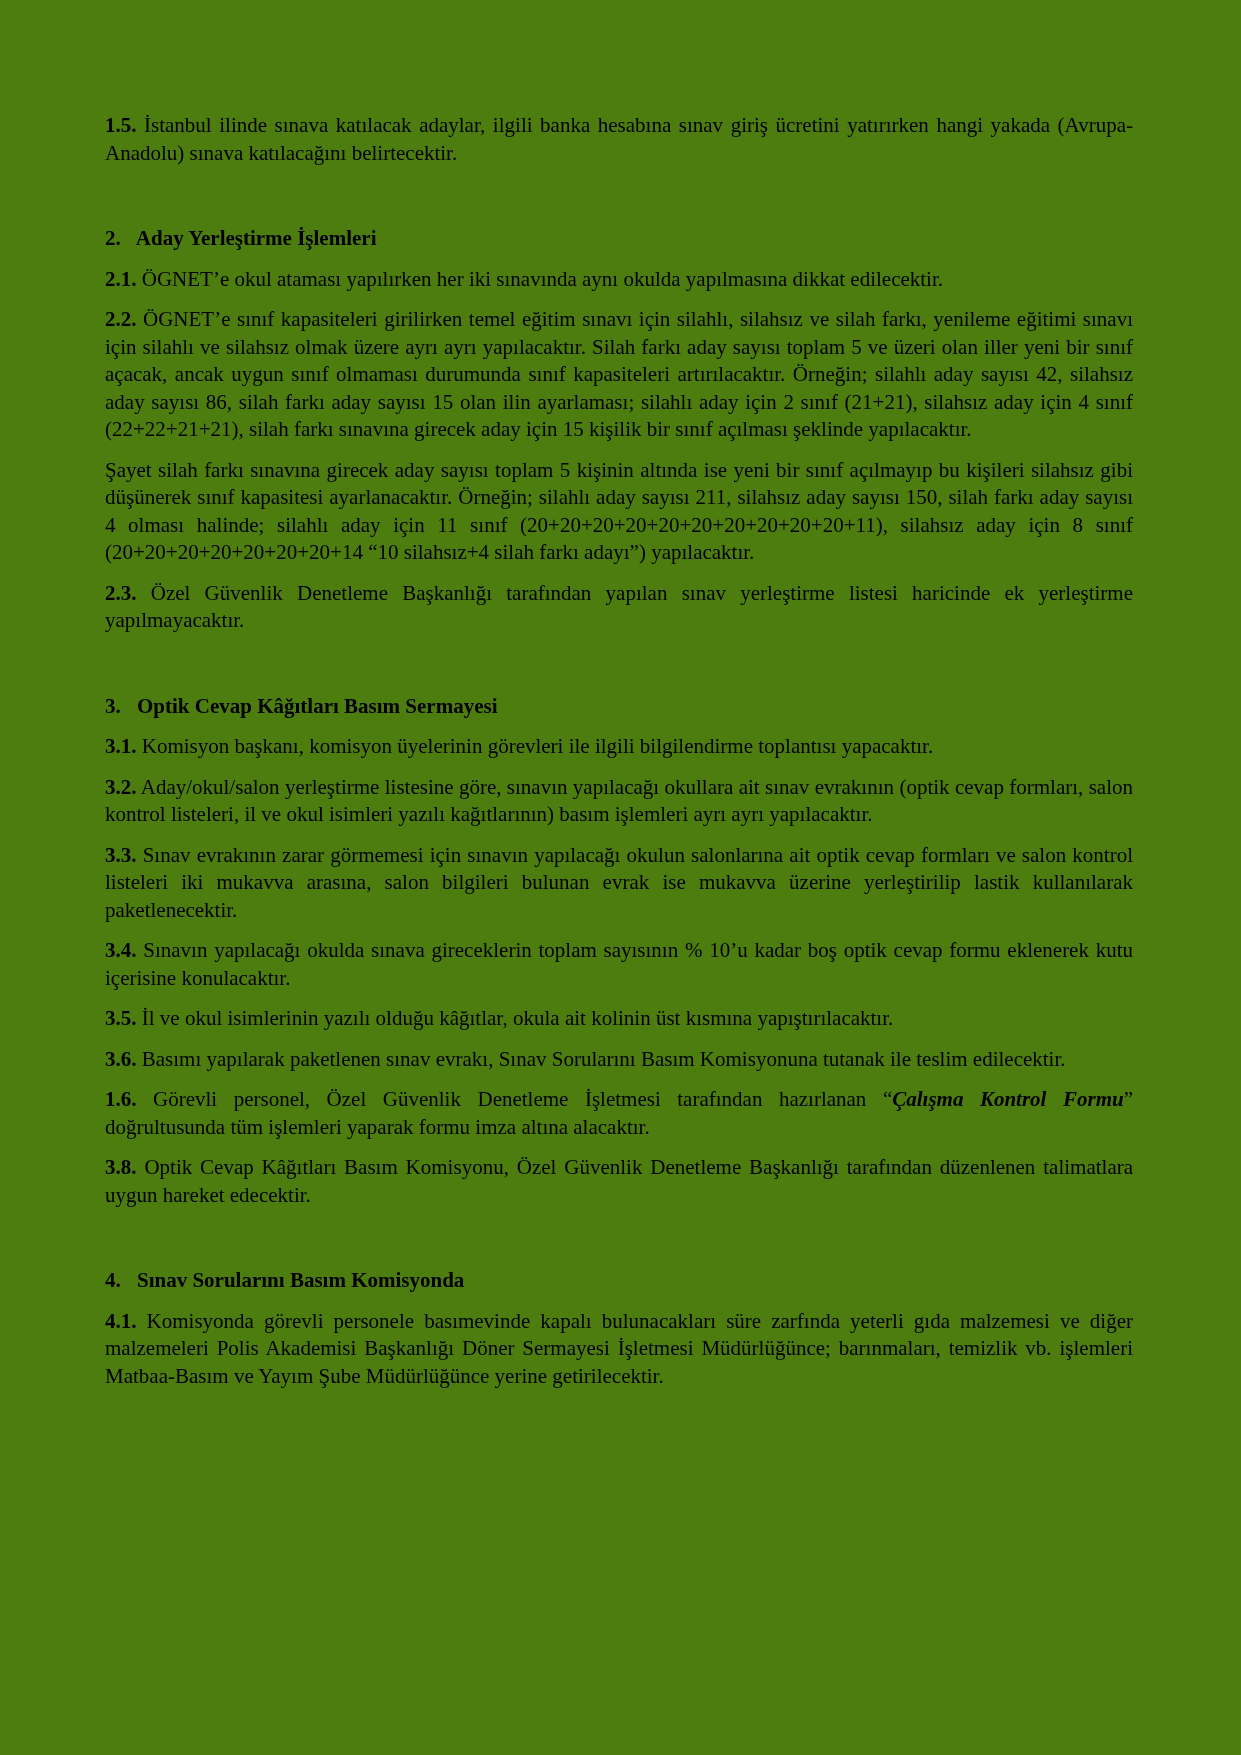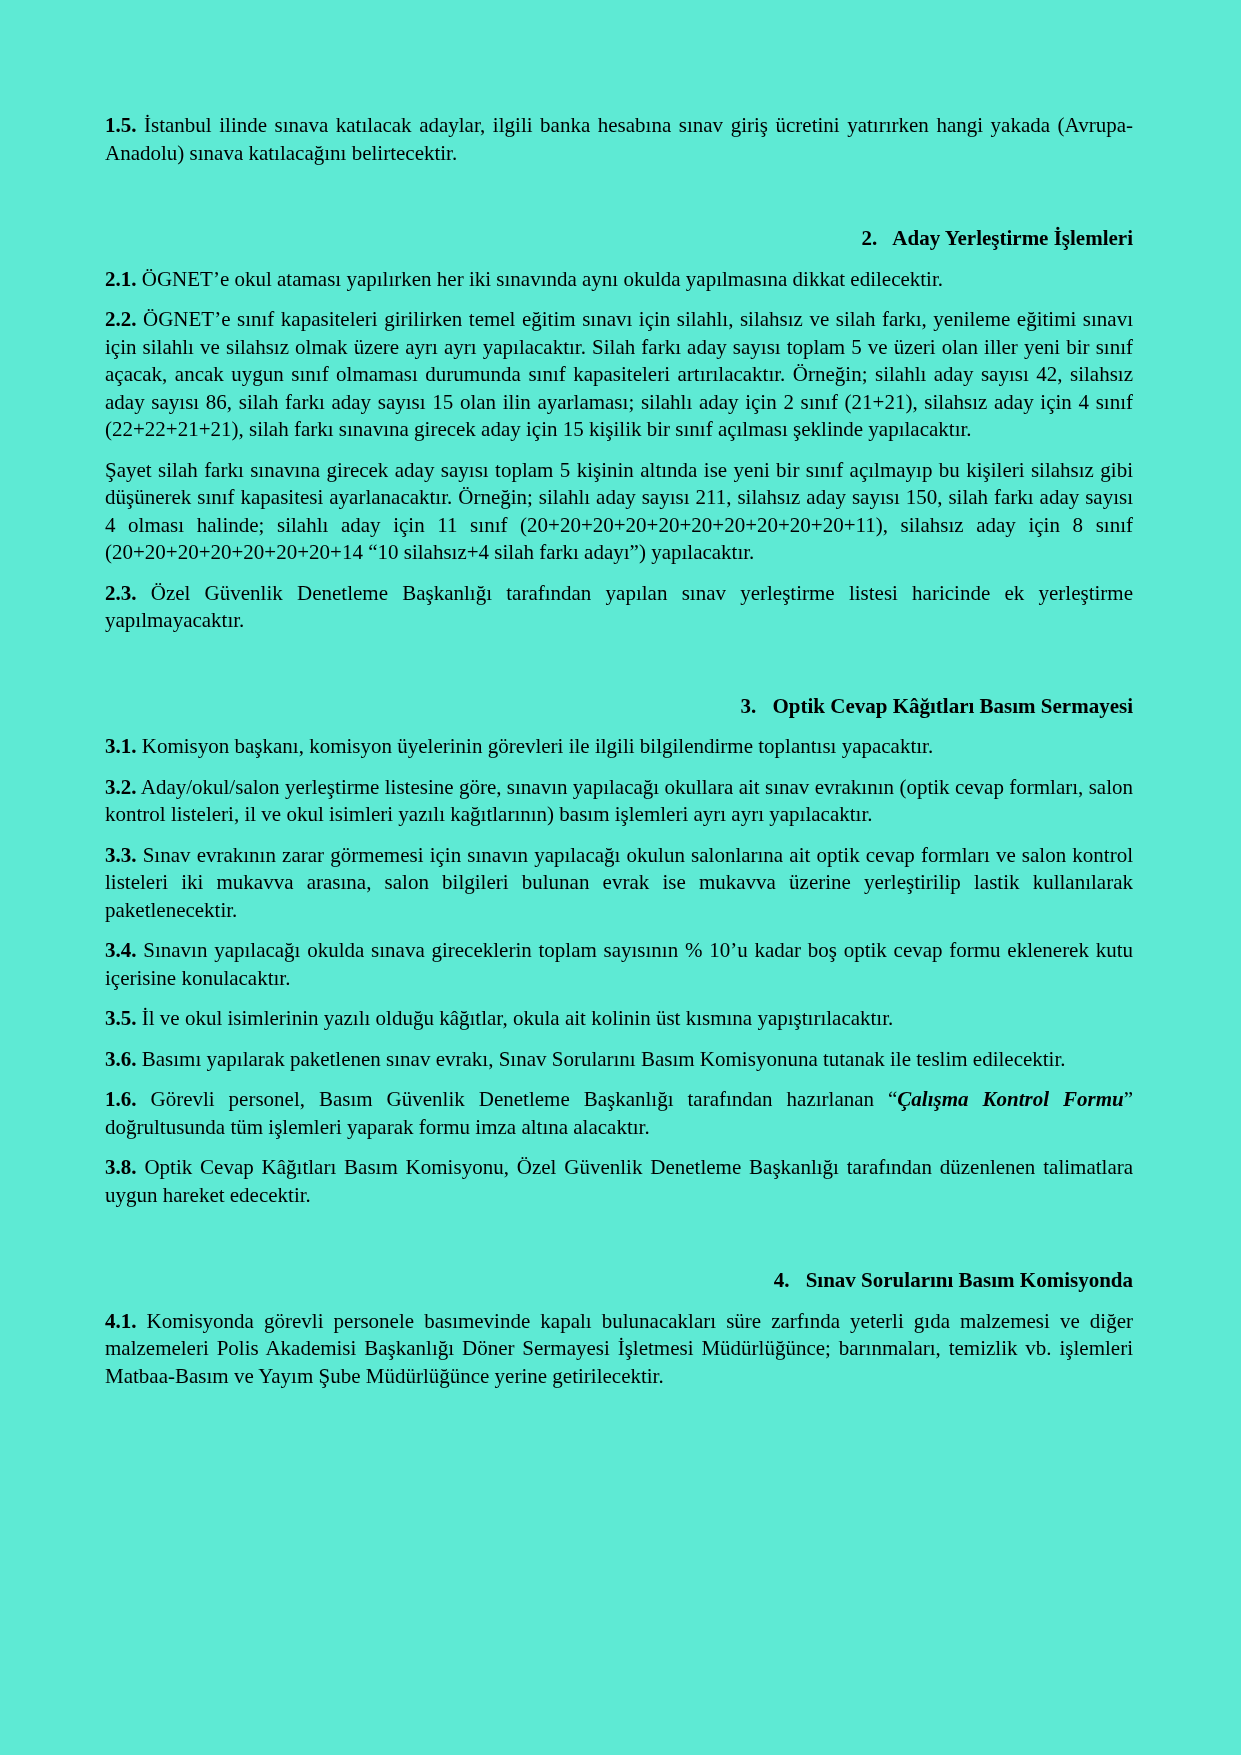--- a/index.html
+++ b/index.html
@@ -12,36 +12,36 @@
     height: 1755px;
     font-family: "Liberation Serif", "DejaVu Serif", serif;
     color: #000000;
     overflow: hidden;
   }
   .page {
     box-sizing: border-box;
     width: 1241px;
     height: 1755px;
     padding: 112px 108px 40px 105px;
-    background: #5eead4;
+    background: #4d7c0f;
   }
   .doc-body {
     font-size: 21px;
     line-height: 27.5px;
   }
   .para {
     text-align: justify;
     margin: 13px 0;
   }
   .para:first-child {
     margin-top: 0;
   }
   .heading {
     font-weight: bold;
-    text-align: right;
+    text-align: left;
     margin: 58px 0 13px 0;
   }
   .num {
     font-weight: bold;
   }
   .heading .num {
     margin-right: 11px;
   }
   .b { font-weight: normal; }
   .i { font-style: italic; font-weight: bold; }
@@ -57,18 +57,18 @@
       <div class="para"><span class="num">2.2.</span> <span>ÖGNET’e sınıf kapasiteleri girilirken temel eğitim sınavı için </span><span class="b">silahlı, silahsız ve silah farkı</span><span>, yenileme eğitimi sınavı için </span><span class="b">silahlı ve silahsız</span><span> olmak üzere ayrı ayrı yapılacaktır. Silah farkı aday sayısı toplam 5 ve üzeri olan iller yeni bir sınıf açacak, ancak uygun sınıf olmaması durumunda sınıf kapasiteleri artırılacaktır. Örneğin; silahlı aday sayısı 42, silahsız aday sayısı 86, silah farkı aday sayısı 15 olan ilin ayarlaması; silahlı aday için 2 sınıf (21+21), silahsız aday için 4 sınıf (22+22+21+21), silah farkı sınavına girecek aday için 15 kişilik bir sınıf açılması şeklinde yapılacaktır.</span></div>
       <div class="para"><span>Şayet silah farkı sınavına girecek aday sayısı toplam 5 kişinin altında ise yeni bir sınıf açılmayıp bu kişileri silahsız gibi düşünerek sınıf kapasitesi ayarlanacaktır. Örneğin; silahlı aday sayısı 211, silahsız aday sayısı 150, silah farkı aday sayısı 4 olması halinde; silahlı aday için 11 sınıf (20+20+20+20+20+20+20+20+20+20+11), silahsız aday için 8 sınıf (20+20+20+20+20+20+20+14 “10 silahsız+4 silah farkı adayı”) yapılacaktır.</span></div>
       <div class="para"><span class="num">2.3.</span> <span>Özel Güvenlik Denetleme Başkanlığı tarafından yapılan sınav yerleştirme listesi haricinde ek yerleştirme yapılmayacaktır.</span></div>
       <div class="heading"><span class="num">3.</span> <span>Optik Cevap Kâğıtları Basım Sermayesi</span></div>
       <div class="para"><span class="num">3.1.</span> <span>Komisyon başkanı, komisyon üyelerinin görevleri ile ilgili bilgilendirme toplantısı yapacaktır.</span></div>
       <div class="para"><span class="num">3.2.</span> <span>Aday/okul/salon yerleştirme listesine göre, sınavın yapılacağı okullara ait sınav evrakının (optik cevap formları, salon kontrol listeleri, il ve okul isimleri yazılı kağıtlarının) basım işlemleri ayrı ayrı yapılacaktır.</span></div>
       <div class="para"><span class="num">3.3.</span> <span>Sınav evrakının zarar görmemesi için sınavın yapılacağı okulun salonlarına ait optik cevap formları ve salon kontrol listeleri iki mukavva arasına, salon bilgileri bulunan evrak ise mukavva üzerine yerleştirilip lastik kullanılarak paketlenecektir.</span></div>
       <div class="para"><span class="num">3.4.</span> <span>Sınavın yapılacağı okulda sınava gireceklerin toplam sayısının % 10’u kadar boş optik cevap formu eklenerek kutu içerisine konulacaktır.</span></div>
       <div class="para"><span class="num">3.5.</span> <span>İl ve okul isimlerinin yazılı olduğu kâğıtlar, okula ait kolinin üst kısmına yapıştırılacaktır.</span></div>
       <div class="para"><span class="num">3.6.</span> <span>Basımı yapılarak paketlenen sınav evrakı, Sınav Sorularını Basım Komisyonuna tutanak ile teslim edilecektir.</span></div>
-      <div class="para"><span class="num">1.6.</span> <span>Görevli personel, Basım Güvenlik Denetleme Başkanlığı tarafından hazırlanan “</span><span class="i">Çalışma Kontrol Formu</span><span>” doğrultusunda tüm işlemleri yaparak formu imza altına alacaktır.</span></div>
+      <div class="para"><span class="num">1.6.</span> <span>Görevli personel, Özel Güvenlik Denetleme İşletmesi tarafından hazırlanan “</span><span class="i">Çalışma Kontrol Formu</span><span>” doğrultusunda tüm işlemleri yaparak formu imza altına alacaktır.</span></div>
       <div class="para"><span class="num">3.8.</span> <span>Optik Cevap Kâğıtları Basım Komisyonu, Özel Güvenlik Denetleme Başkanlığı tarafından düzenlenen talimatlara uygun hareket edecektir.</span></div>
       <div class="heading"><span class="num">4.</span> <span>Sınav Sorularını Basım Komisyonda</span></div>
       <div class="para"><span class="num">4.1.</span> <span>Komisyonda görevli personele basımevinde kapalı bulunacakları süre zarfında yeterli gıda malzemesi ve diğer malzemeleri Polis Akademisi Başkanlığı Döner Sermayesi İşletmesi Müdürlüğünce; barınmaları, temizlik vb. işlemleri Matbaa-Basım ve Yayım Şube Müdürlüğünce yerine getirilecektir.</span></div>
     </div>
 </div>
 
 </body></html>

